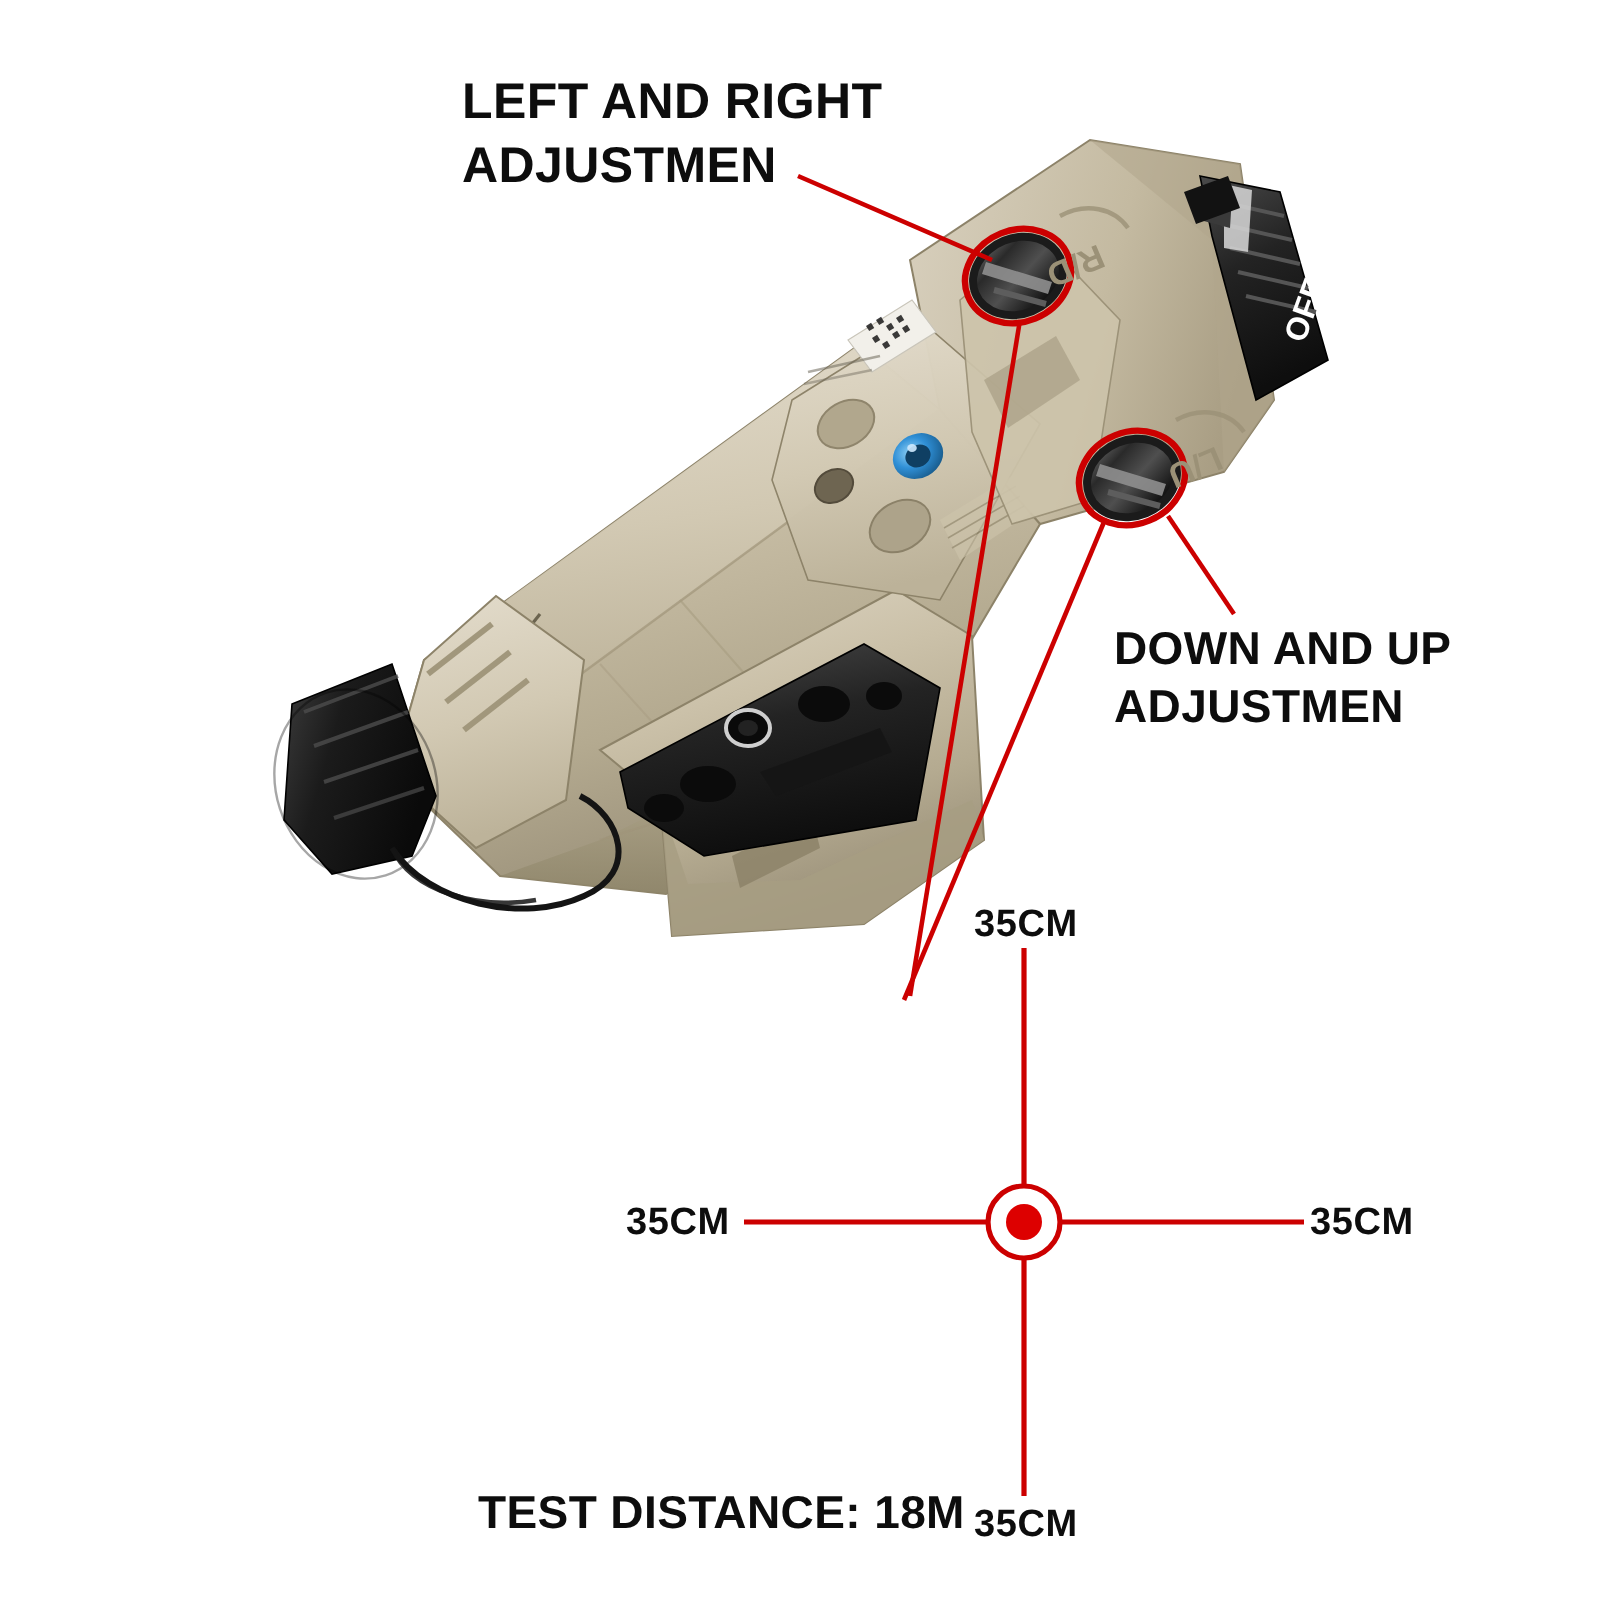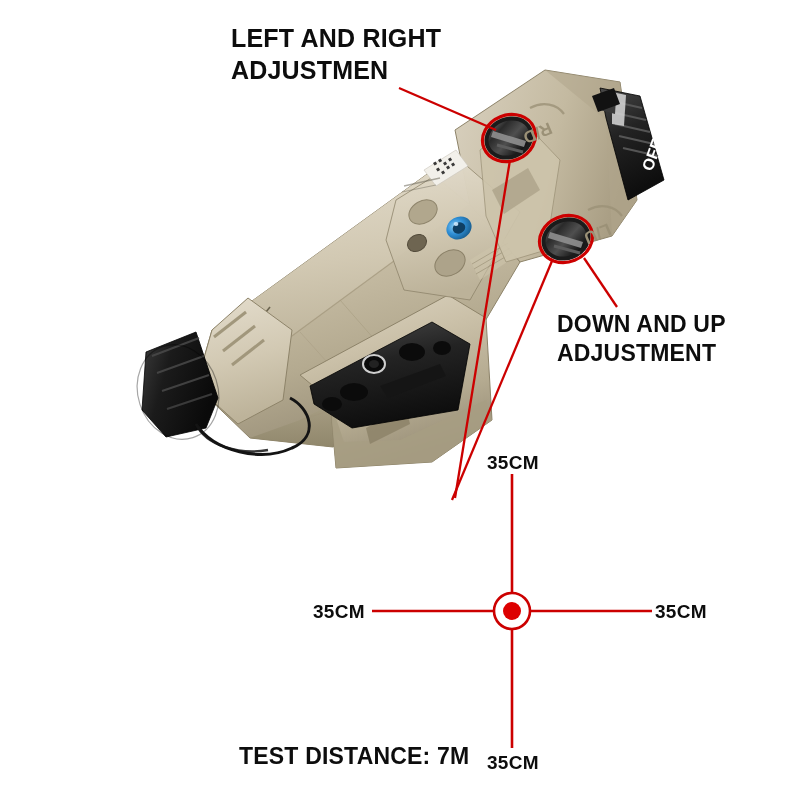--- a/index.html
+++ b/index.html
@@ -29,21 +29,21 @@
     position: absolute;
     font-family: "Liberation Sans", sans-serif;
     font-weight: bold;
     color: #0d0d0d;
     letter-spacing: 0.2px;
     white-space: pre-line;
     line-height: 1.26;
   }
   #callout-left-right {
     left: 231px;
-    top: 23px;
+    top: 36px;
     font-size: 25px;
   }
   #callout-down-up {
     left: 557px;
     top: 310px;
     font-size: 23px;
   }
   .dim-label {
     position: absolute;
     font-family: "Liberation Sans", sans-serif;
@@ -280,25 +280,25 @@
       <circle cx="512" cy="611" r="18" fill="#ffffff" stroke="#cc0000" stroke-width="2.6"></circle>
 
       <circle cx="512" cy="611" r="9" fill="#dd0000"></circle>
     </g>
   </svg>
 
   <div class="callout" id="callout-left-right">LEFT AND RIGHT
 ADJUSTMEN</div>
 
   <div class="callout" id="callout-down-up">DOWN AND UP
-ADJUSTMENT</div>
+ADJUSTMEN</div>
 
   <div class="dim-label" id="dim-top">35CM</div>
 
   <div class="dim-label" id="dim-left">35CM</div>
 
   <div class="dim-label" id="dim-right">35CM</div>
 
   <div class="dim-label" id="dim-bottom">35CM</div>
 
-  <div id="test-distance">TEST DISTANCE: 7M</div>
+  <div id="test-distance">TEST DISTANCE: 18M</div>
 
 </div>
 
 </body></html>

